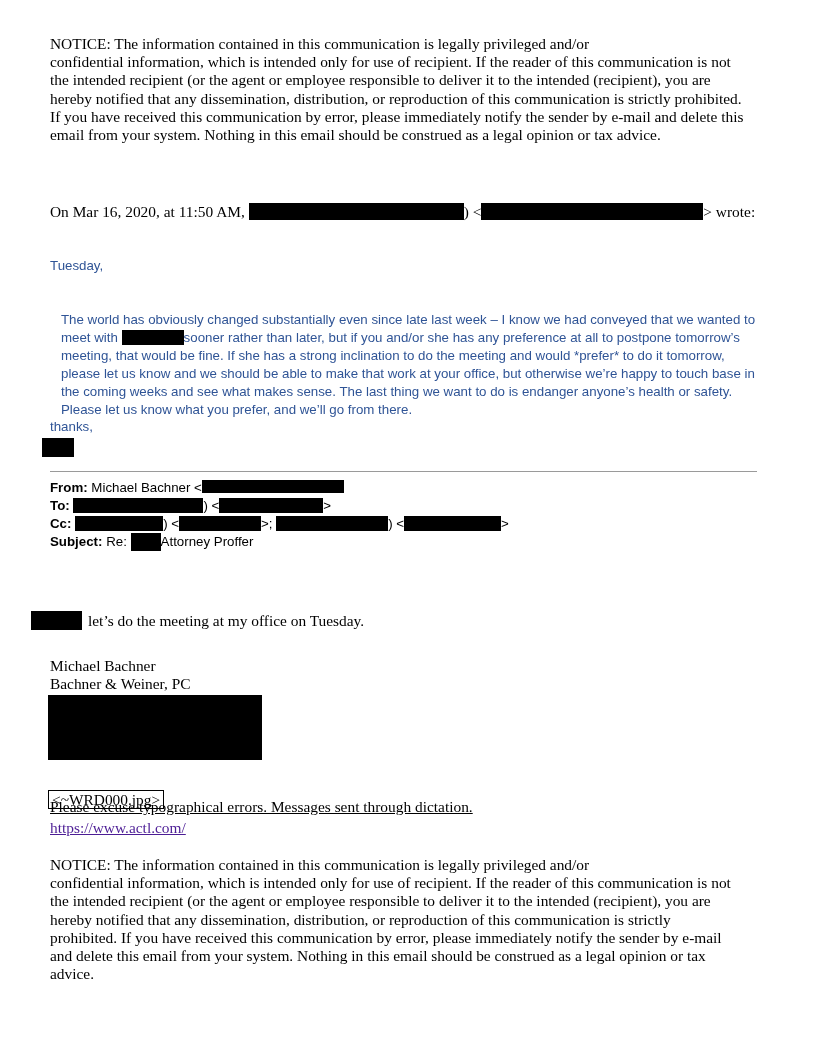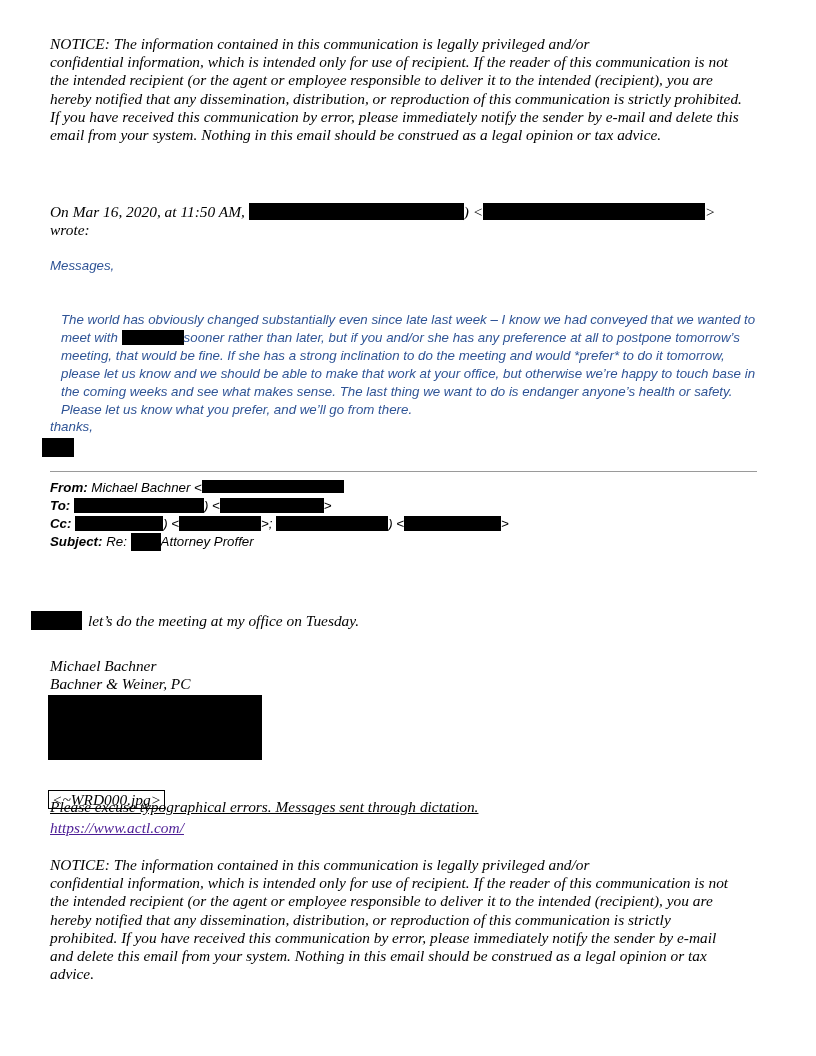--- a/index.html
+++ b/index.html
@@ -1,21 +1,20 @@
 <!DOCTYPE html>
 <html><head>
 <meta charset="utf-8">
 <style>
   html,body{margin:0;padding:0;background:#ffffff;}
   #page{
     position:relative;
     width:757px;height:1056px;
     background:#ffffff;
     overflow:hidden;
-    font-style:italic;
   }
   .serif{
     font-family:"Liberation Serif","DejaVu Serif",serif;
     font-size:15.4px;line-height:18.2px;color:#000;
   }
   .sans{
     font-family:"Liberation Sans","DejaVu Sans",sans-serif;
     font-size:13.3px;line-height:18px;color:#000;
   }
   .abs{position:absolute;}
@@ -67,21 +66,21 @@
 confidential information, which is intended only for use of recipient. If the reader of this communication is not
 the intended recipient (or the agent or employee responsible to deliver it to the intended (recipient), you are
 hereby notified that any dissemination, distribution, or reproduction of this communication is strictly prohibited.
 If you have received this communication by error, please immediately notify the sender by e-mail  and delete this
 email from your system. Nothing in this email should be construed as a legal opinion or tax advice.</div>
 
   <div class="abs serif quote-line">
     <span>On Mar 16, 2020, at 11:50 AM, </span><span class="rx rx-sender"></span><span>) &lt;</span><span class="rx rx-semail"></span><span>&gt; wrote:</span>
   </div>
 
-  <div class="abs sans blue greeting">Messages,</div>
+  <div class="abs sans blue greeting">Tuesday,</div>
 
   <div class="abs sans blue prewrap reply-body">
     <span>The world has obviously changed substantially even since late last week – I know we had conveyed that we wanted to
 meet with </span><span class="rx rx-client"></span><span>sooner rather than later, but if you and/or she has any preference at all to postpone tomorrow’s
 meeting, that would be fine.  If she has a strong inclination to do the meeting and would *prefer* to do it tomorrow,
 please let us know and we should be able to make that work at your office, but otherwise we’re happy to touch base in
 the coming weeks and see what makes sense.  The last thing we want to do is endanger anyone’s health or safety.
 Please let us know what you prefer, and we’ll go from there.</span>
   </div>
 

